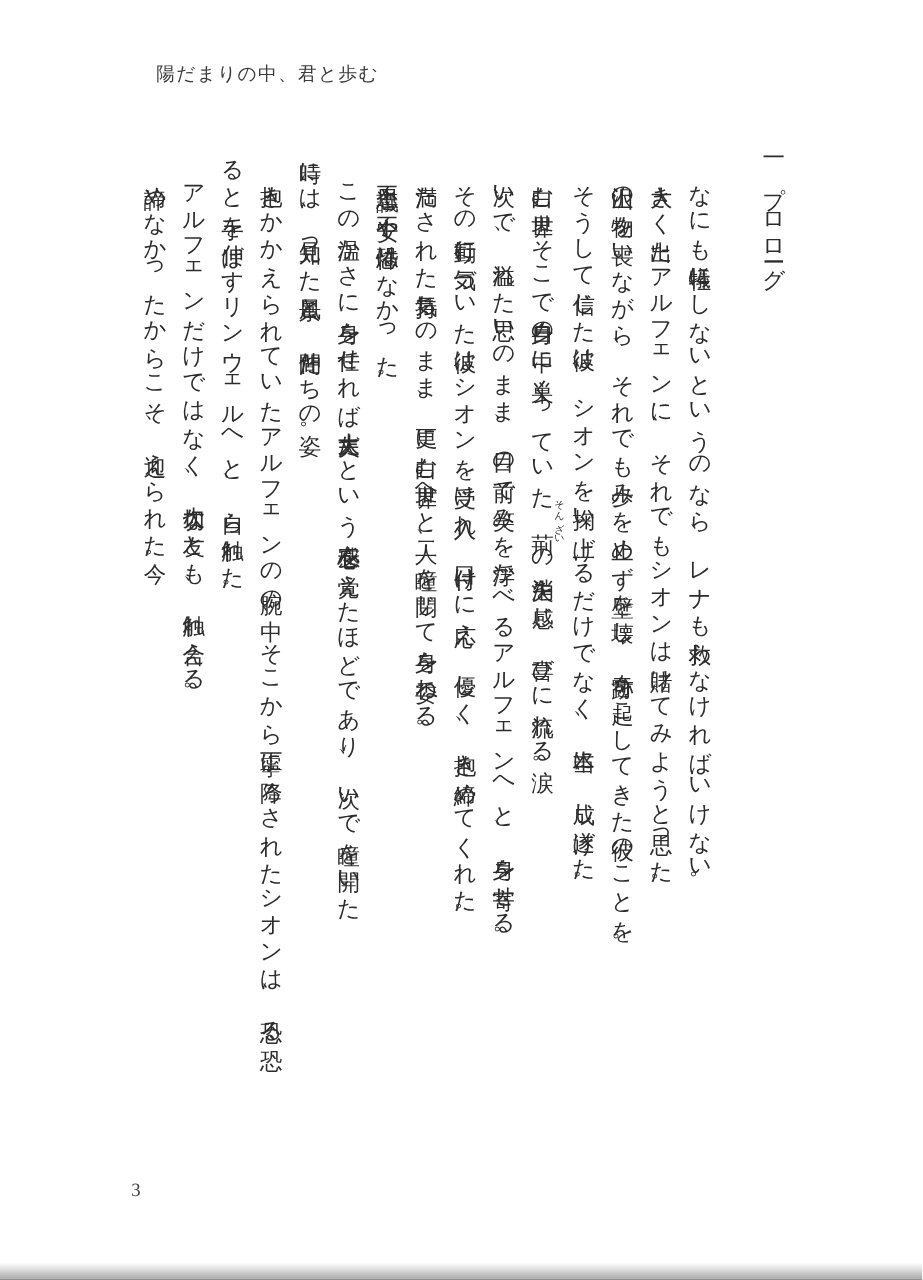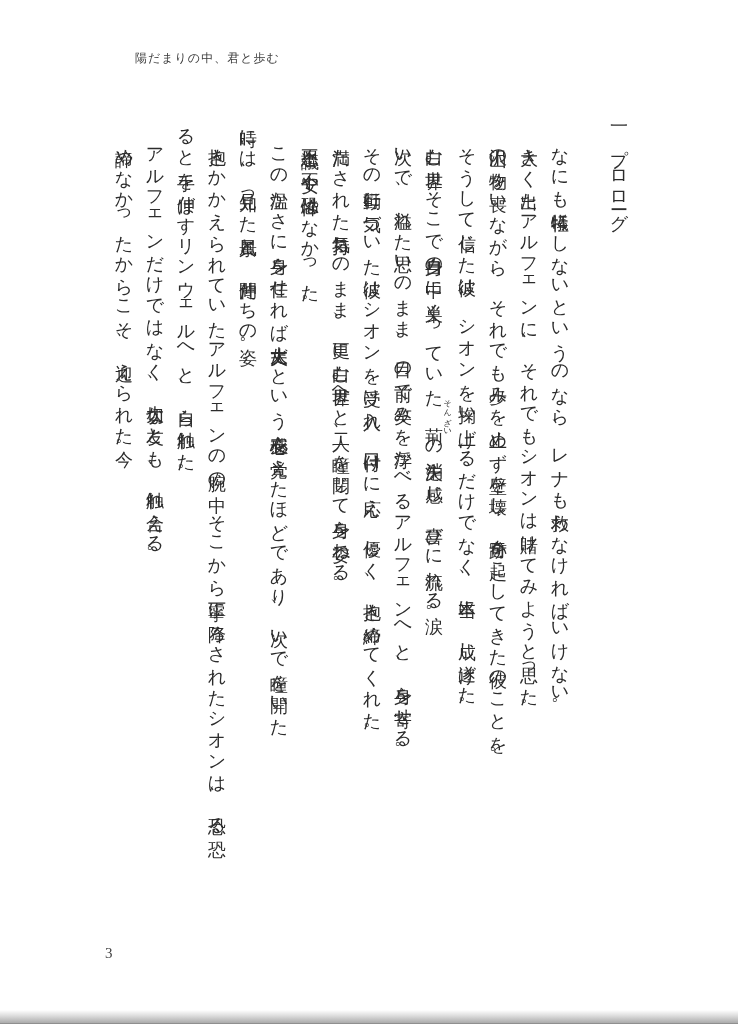--- a/index.html
+++ b/index.html
@@ -8,23 +8,23 @@
     position: relative;
     width: 738px;
     height: 1024px;
     background: #ffffff;
     overflow: hidden;
     font-family: "Liberation Serif", "DejaVu Serif", serif;
     color: #2d2d2d;
   }
   .running-head {
     position: absolute;
-    left: 95px;
+    left: 85px;
     top: 50px;
-    font-size: 12px;
+    font-size: 15px;
     letter-spacing: 1px;
     color: #3b3b3b;
     padding-left: 40px;
   }
   .text-block {
     position: absolute;
     top: 116px;
     right: 104px;
     height: 812px;
     writing-mode: vertical-rl;

